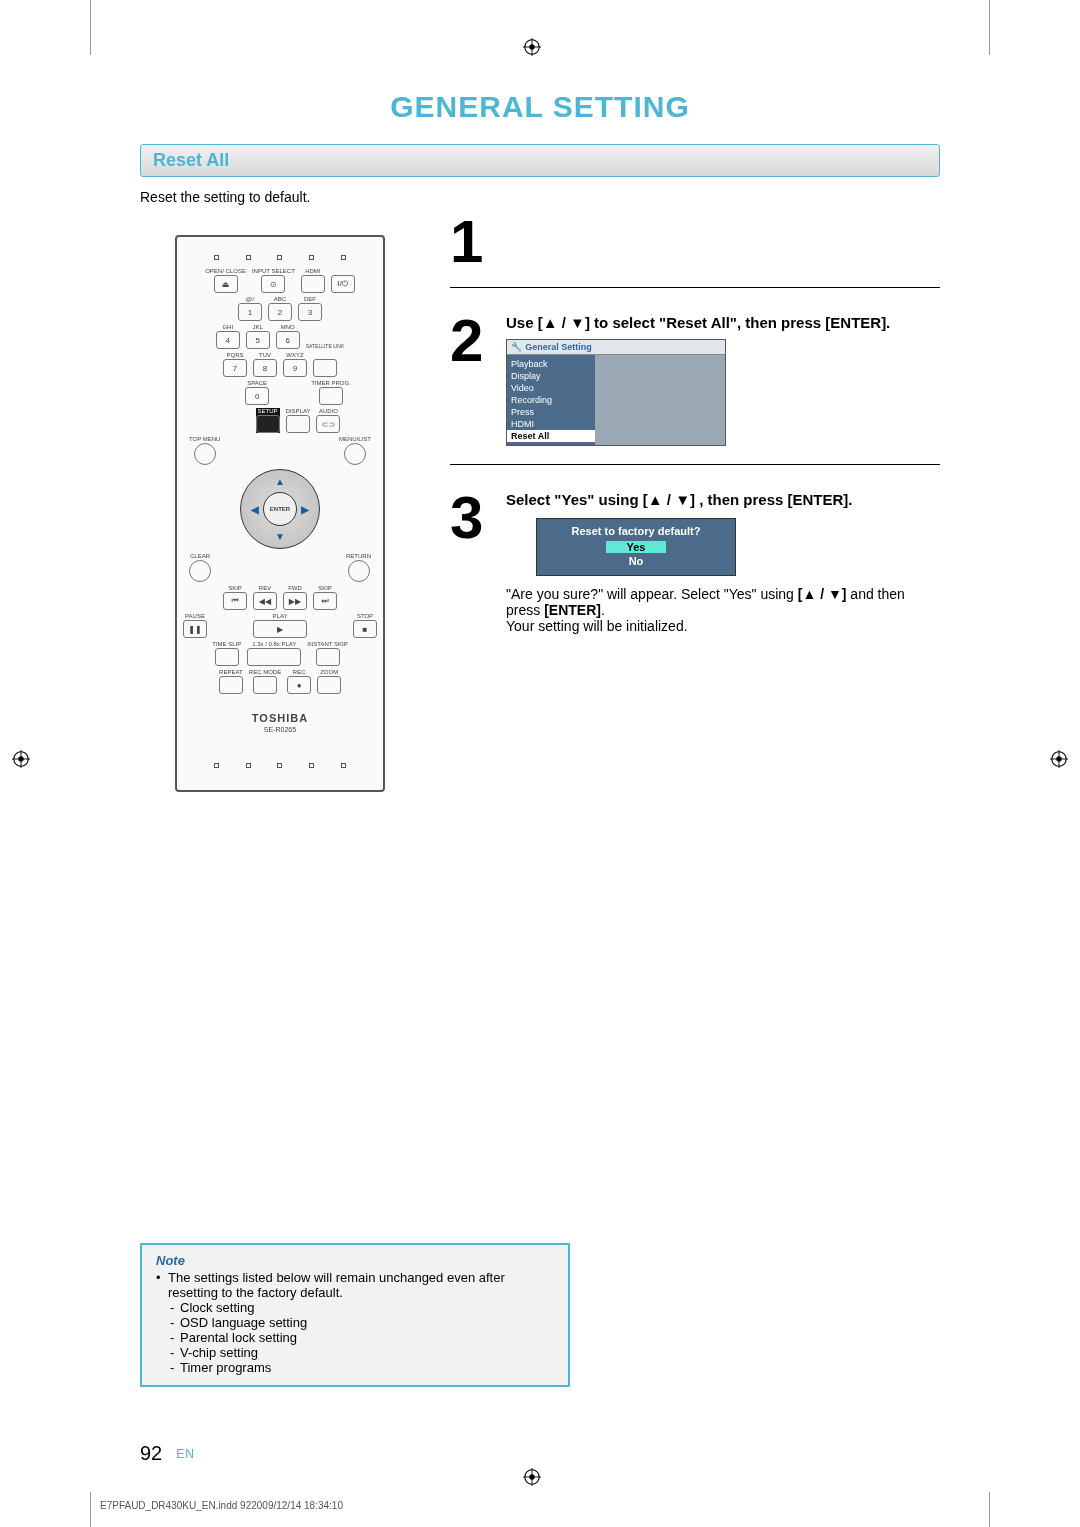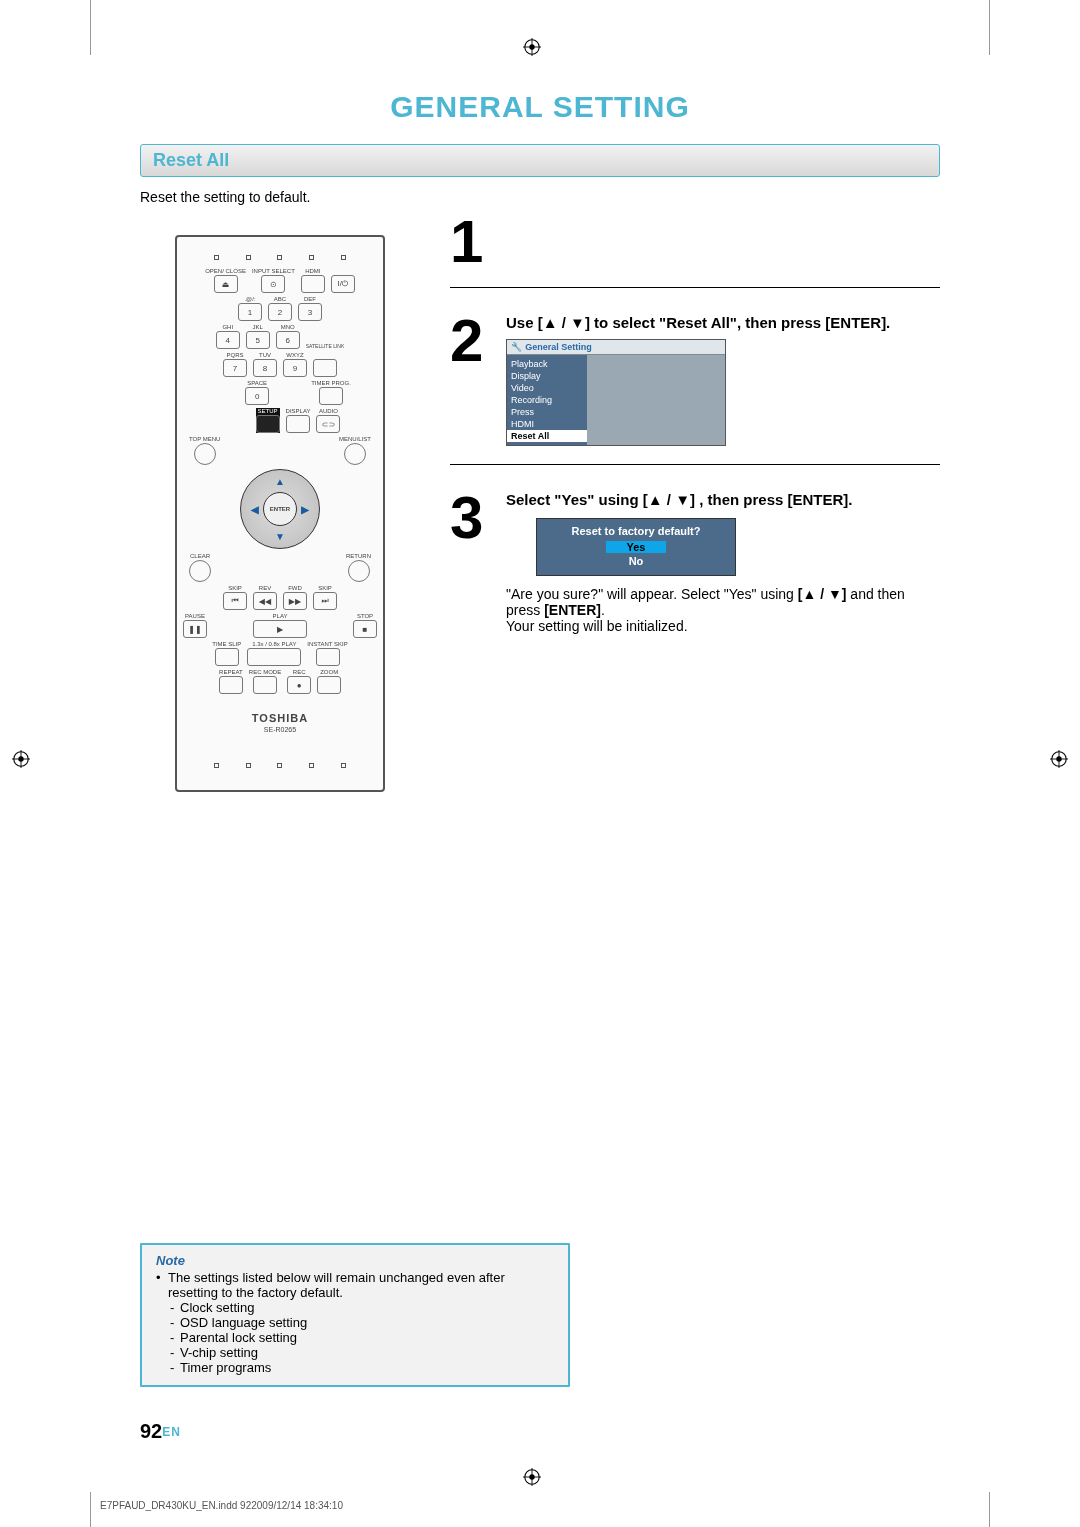--- a/index.html
+++ b/index.html
@@ -147,40 +147,40 @@
     background: #dfe6ec;
     color: #2b6aa5;
     font-weight: bold;
     padding: 2px 4px;
     display:flex; align-items:center; gap:3px;
     border-bottom:1px solid #888;
   }
   .osd-menu .osd-body { display:flex; }
   .osd-menu .osd-side {
     background: #4c6b8a;
-    width: 80px;
+    width: 88px;
     padding: 3px 4px;
   }
   .osd-menu .osd-side div { padding:1px 0;}
   .osd-menu .osd-side .sel { background:#fff; color:#000; font-weight:bold; margin:0 -4px; padding:1px 4px;}
   .osd-menu .osd-main { flex:1; height:80px; }
 
   .osd-dialog {
     margin: 10px 0 10px 30px;
     width: 200px;
     background: #4c6b8a;
     color: #fff;
     font-size: 11px;
     text-align: center;
     padding: 6px;
     border: 1px solid #333;
   }
   .osd-dialog .q { font-weight:bold; margin-bottom:4px; font-size:11px;}
   .osd-dialog .opt { width:60px; margin:2px auto; font-weight:bold;}
-  .osd-dialog .opt.sel { background:#0ea5e9; color:#000;}
+  .osd-dialog .opt.sel { background:#5eead4; color:#000;}
 
   .note-box {
     border: 2px solid #4db6d3;
     border-radius: 1px;
     background: #f2f2f2;
     padding: 8px 14px 10px 14px;
     font-size: 13px;
     margin-top: 100px;
     width: 430px;
   }
@@ -191,24 +191,24 @@
     font-style: italic;
     margin-bottom: 2px;
   }
   .note-box .bullet { padding-left: 12px; position:relative;}
   .note-box .bullet::before { content:"•"; position:absolute; left:0;}
   .note-box .dash { padding-left: 24px; position:relative;}
   .note-box .dash::before { content:"- "; position:absolute; left:14px;}
 
   .page-foot {
     position: absolute;
-    left: 0; bottom: 24px;
+    left: 0; bottom: 2px;
     font-size: 20px;
-    font-weight: bold;
-    display:flex; align-items:center; 
+    font-weight: normal;
+    display:flex; align-items:center; gap:14px;
   }
   .page-foot .pn { color:#000; }
   .page-foot .en { color:#4db6d3; letter-spacing:1px; font-size:12px;}
 
   .footer-meta {
     position: absolute;
     bottom: 16px; left: 100px; right: 100px;
     font-size: 10px; color:#555;
     display:flex; 
   }

